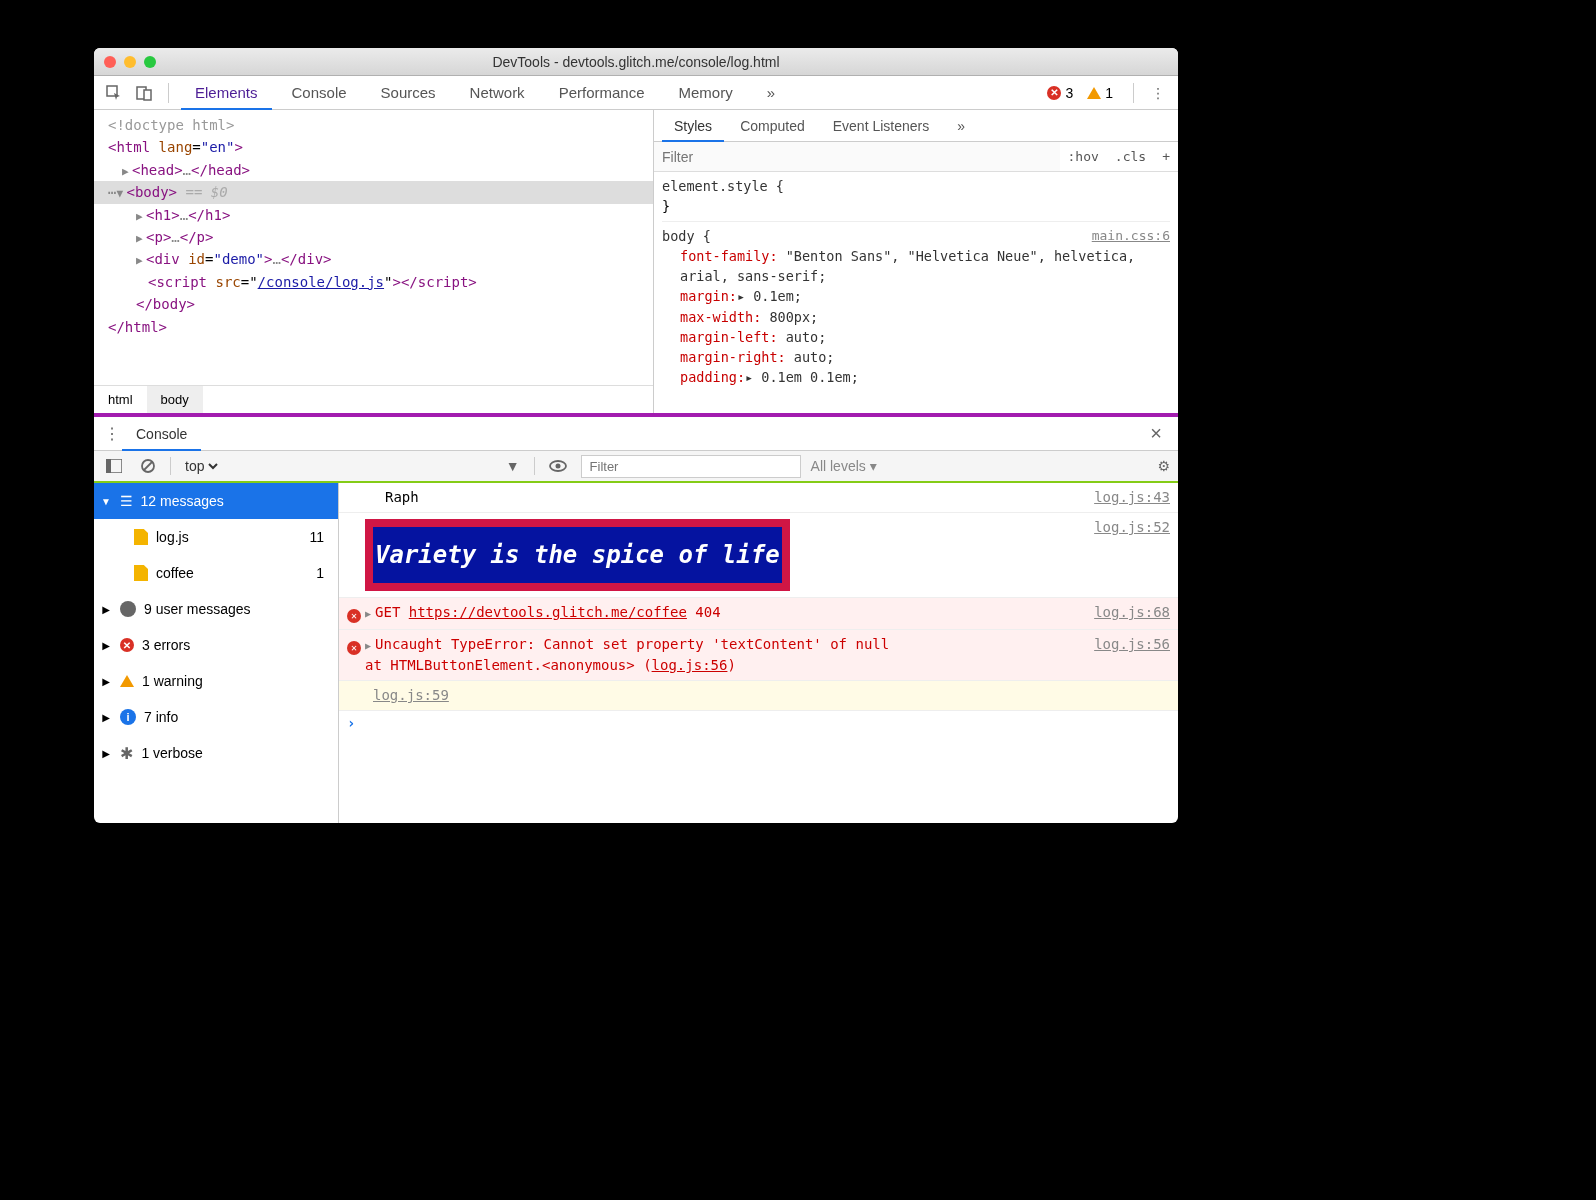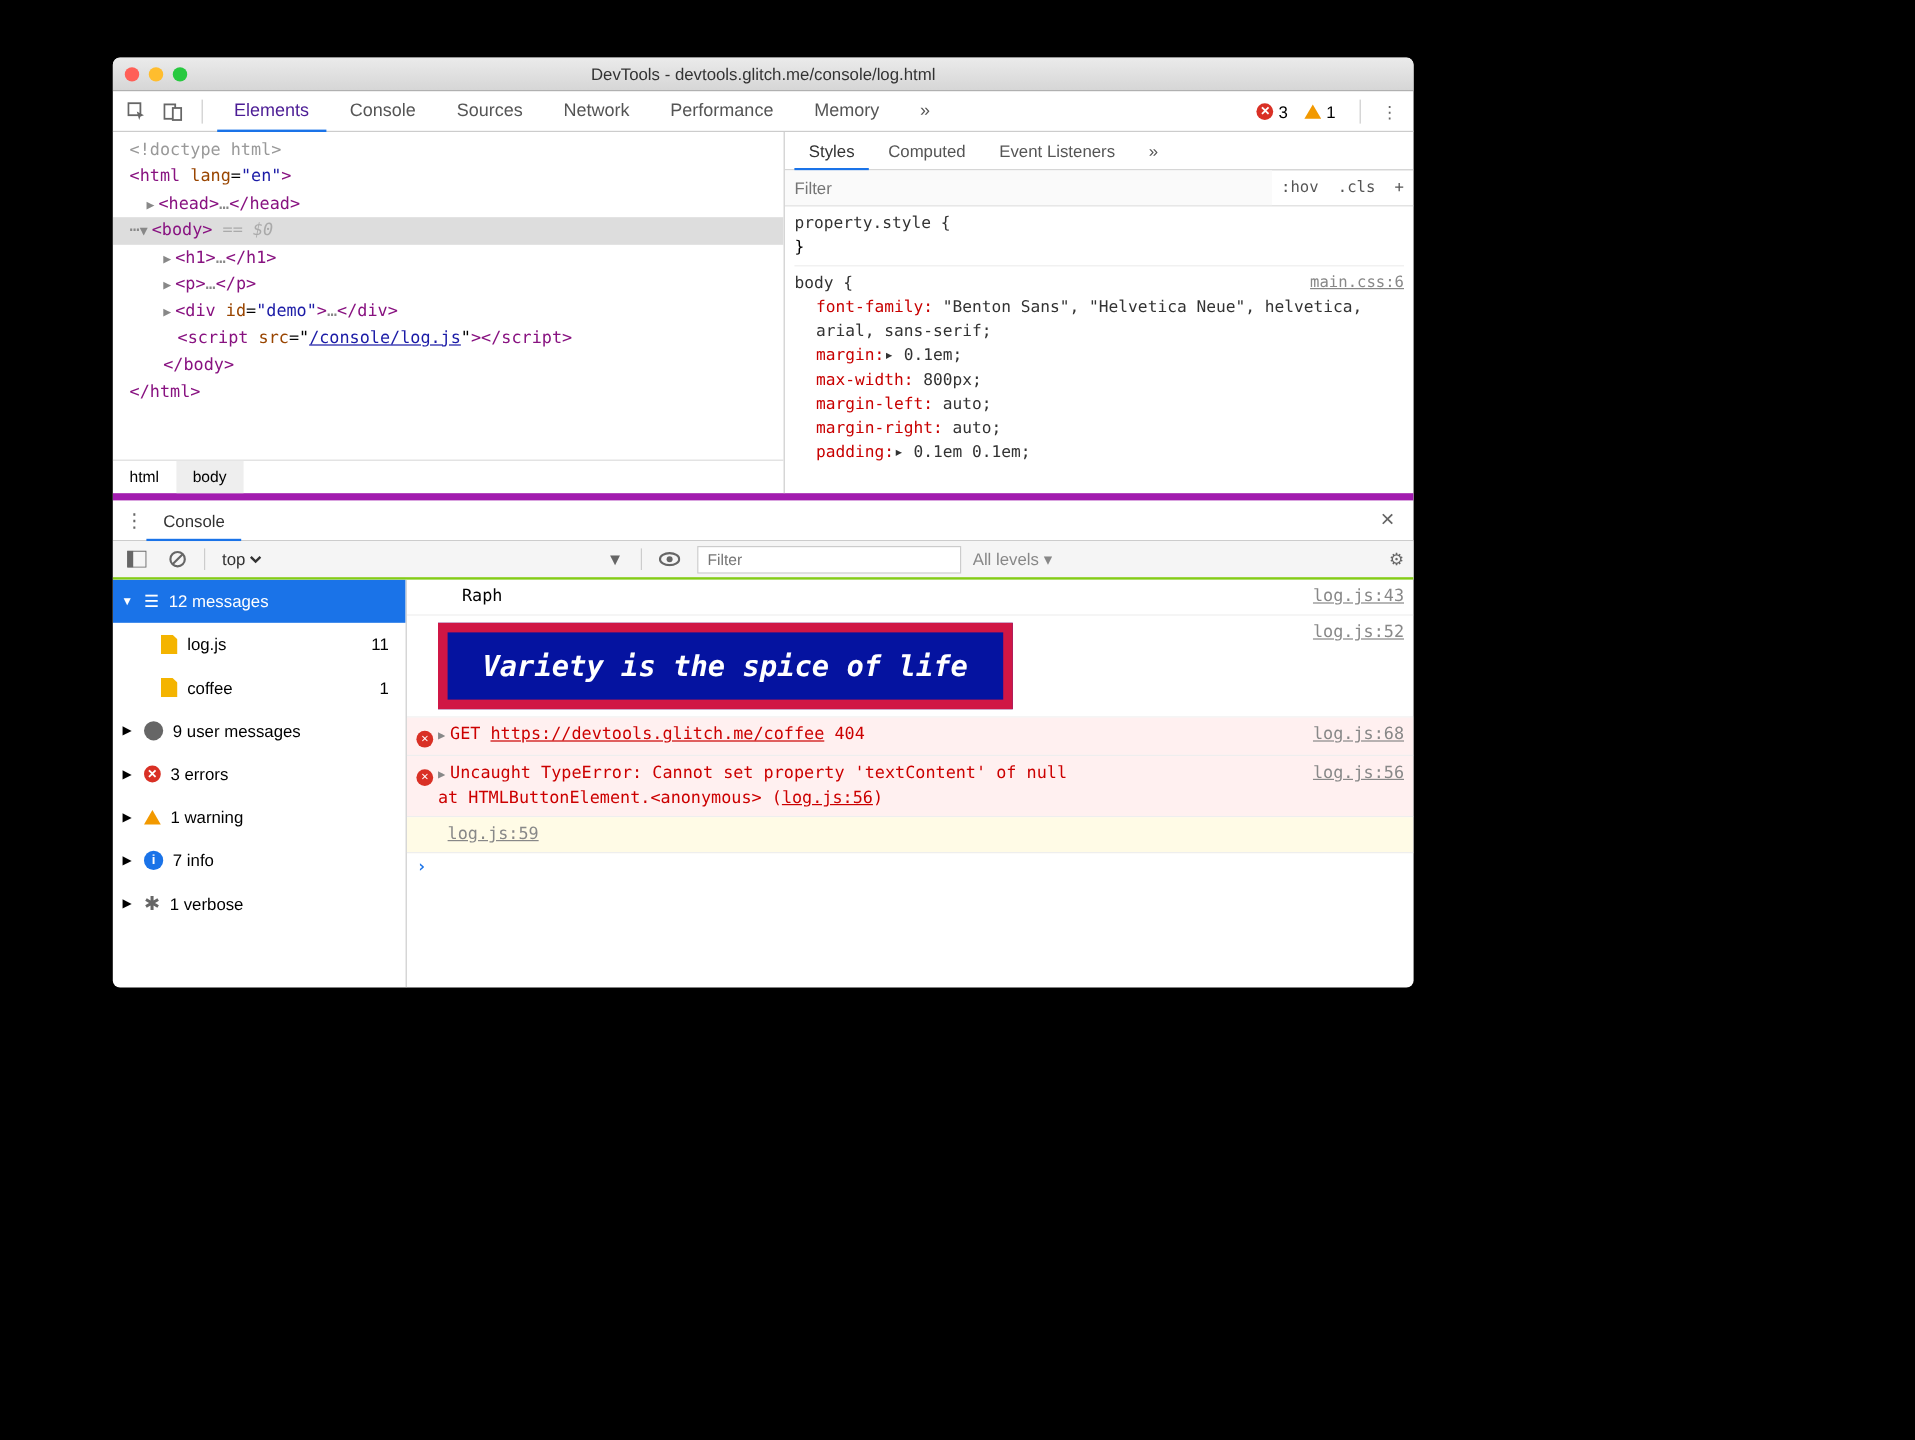--- a/index.html
+++ b/index.html
@@ -12,21 +12,21 @@
 .titlebar-title { position: absolute; left: 0; right: 0; text-align: center; font-size: 14px; color: #333; }
 .tabbar { height: 34px; border-bottom: 1px solid #ccc; display: flex; align-items: center; padding: 0 8px; gap: 6px; }
 .tabbar .icon-btn { width: 24px; height: 24px; display: flex; align-items: center; justify-content: center; color: #666; cursor: pointer; }
 .tabbar .divider { width: 1px; height: 20px; background: #ccc; margin: 0 6px; }
 .tabbar .tab { padding: 0 14px; height: 34px; line-height: 34px; color: #555; cursor: pointer; font-size: 15px; }
 .tabbar .tab.active { color: #4c1d95; border-bottom: 2px solid #1a73e8; margin-bottom: -1px; }
 .tabbar .spacer { flex: 1; }
 .tabbar .badge { display: flex; align-items: center; gap: 4px; font-size: 14px; margin-right: 8px; }
 .icon-circle-red { width: 14px; height: 14px; border-radius: 50%; background: #d93025; display: inline-flex; align-items: center; justify-content: center; color: #fff; font-size: 10px; font-weight: bold; }
 .icon-tri-yellow { width: 0; height: 0; border-left: 7px solid transparent; border-right: 7px solid transparent; border-bottom: 12px solid #f29900; display: inline-block; position: relative; }
-.main-split { display: flex; height: 307px; border-bottom: 6px solid #a21caf; }
+.main-split { display: flex; height: 307px; border-bottom: 4px solid #a21caf; }
 .elements-panel { flex: 0 0 560px; display: flex; flex-direction: column; border-right: 1px solid #ccc; }
 .dom-tree { flex: 1; font-family: Menlo, Consolas, monospace; font-size: 14px; padding: 4px 0; overflow: hidden; line-height: 1.6; }
 .dom-tree .line { white-space: nowrap; padding-left: 14px; }
 .dom-tree .tri { display: inline-block; width: 10px; color: #888; font-size: 11px; }
 .tag-bracket { color: #881280; } .tag-name { color: #881280; } .attr-name { color: #994500; } .attr-val { color: #1a1aa6; } .doctype { color: #999; } .selmark { color: #aaa; font-style: italic; }
 .dom-tree .selected { background: #ddd; }
 .dom-tree .ellipsis { color: #888; }
 .breadcrumb { height: 28px; border-top: 1px solid #ddd; display: flex; align-items: stretch; font-size: 13px; }
 .breadcrumb span { padding: 0 14px; display: flex; align-items: center; cursor: pointer; }
 .breadcrumb .active { background: #eee; }
@@ -62,21 +62,21 @@
 .sb-row .info-icon { width: 16px; height: 16px; border-radius: 50%; background: #1a73e8; color: #fff; font-size: 11px; display: flex; align-items: center; justify-content: center; font-weight: bold; }
 .sb-row .bug-icon { color: #666; font-size: 16px; }
 .console-messages { flex: 1; font-family: Menlo, Consolas, monospace; font-size: 14px; overflow: hidden; }
 .msg-row { display: flex; border-bottom: 1px solid #eee; padding: 4px 8px; align-items: flex-start; line-height: 1.5; }
 .msg-row .msg-icon { width: 18px; flex-shrink: 0; padding-top: 2px; }
 .msg-row .msg-body { flex: 1; }
 .msg-row .msg-src { color: #888; text-decoration: underline; cursor: pointer; white-space: nowrap; padding-left: 8px; }
 .msg-row.err { background: #fff0f0; color: #c00; }
 .msg-row.err .msg-src { color: #888; }
 .msg-row.warn { background: #fffbe6; color: #5c3c00; }
-.msg-banner { background: #0513a0; color: #fff; font-style: italic; font-weight: bold; font-size: 24px; padding: 10px 29px; border: 8px solid #d01645; display: inline-block; margin: 2px 0; font-family: Menlo, monospace; }
+.msg-banner { background: #0513a0; color: #fff; font-style: italic; font-weight: bold; font-size: 24px; padding: 10px 2px; border: 8px solid #d01645; display: inline-block; margin: 2px 0; font-family: Menlo, monospace; }
 .msg-row .arrow-exp { color: #888; font-size: 10px; padding-right: 4px; display: inline-block; }
 .prompt-row { display: flex; padding: 4px 8px; }
 .prompt-row .caret { color: #1a73e8; font-weight: bold; padding-right: 8px; }
 .url-link { text-decoration: underline; color: inherit; }
 svg { display: block; }
 </style>
 </head>
 <body>
 
 <div class="window">
@@ -151,21 +151,21 @@
         <div class="stab">Event Listeners</div>
         <div class="stab">»</div>
       </div>
       <div class="styles-filter">
         <input placeholder="Filter" style="">
         <span class="hov">:hov</span>
         <span class="hov">.cls</span>
         <span class="hov">+</span>
       </div>
       <div class="styles-body">
-        <div><span class="css-sel">property.style {</span></div>
+        <div><span class="css-sel">element.style {</span></div>
         <div><span>}</span></div>
         <div style="border-top:1px solid #eee;margin-top:4px;padding-top:4px"><span class="css-link">main.css:6</span><span class="css-sel">body {</span></div>
         <div style="padding-left:18px"><span class="css-prop">font-family:</span><span class="css-val"> "Benton Sans", "Helvetica Neue", helvetica, arial, sans-serif;</span></div>
         <div style="padding-left:18px"><span class="css-prop">margin:</span><span class="css-val">▸ 0.1em;</span></div>
         <div style="padding-left:18px"><span class="css-prop">max-width:</span><span class="css-val"> 800px;</span></div>
         <div style="padding-left:18px"><span class="css-prop">margin-left:</span><span class="css-val"> auto;</span></div>
         <div style="padding-left:18px"><span class="css-prop">margin-right:</span><span class="css-val"> auto;</span></div>
         <div style="padding-left:18px"><span class="css-prop">padding:</span><span class="css-val">▸ 0.1em 0.1em;</span></div>
       </div>
     </div>

